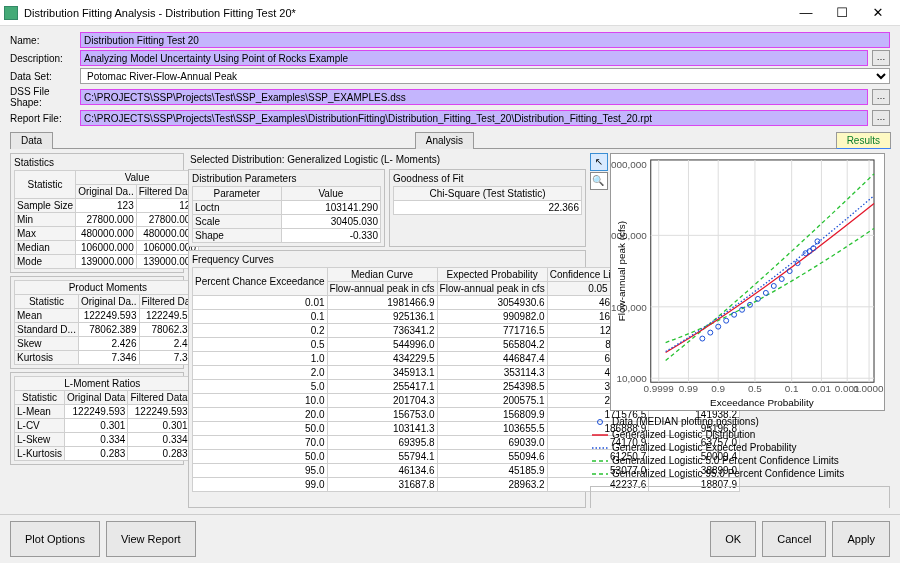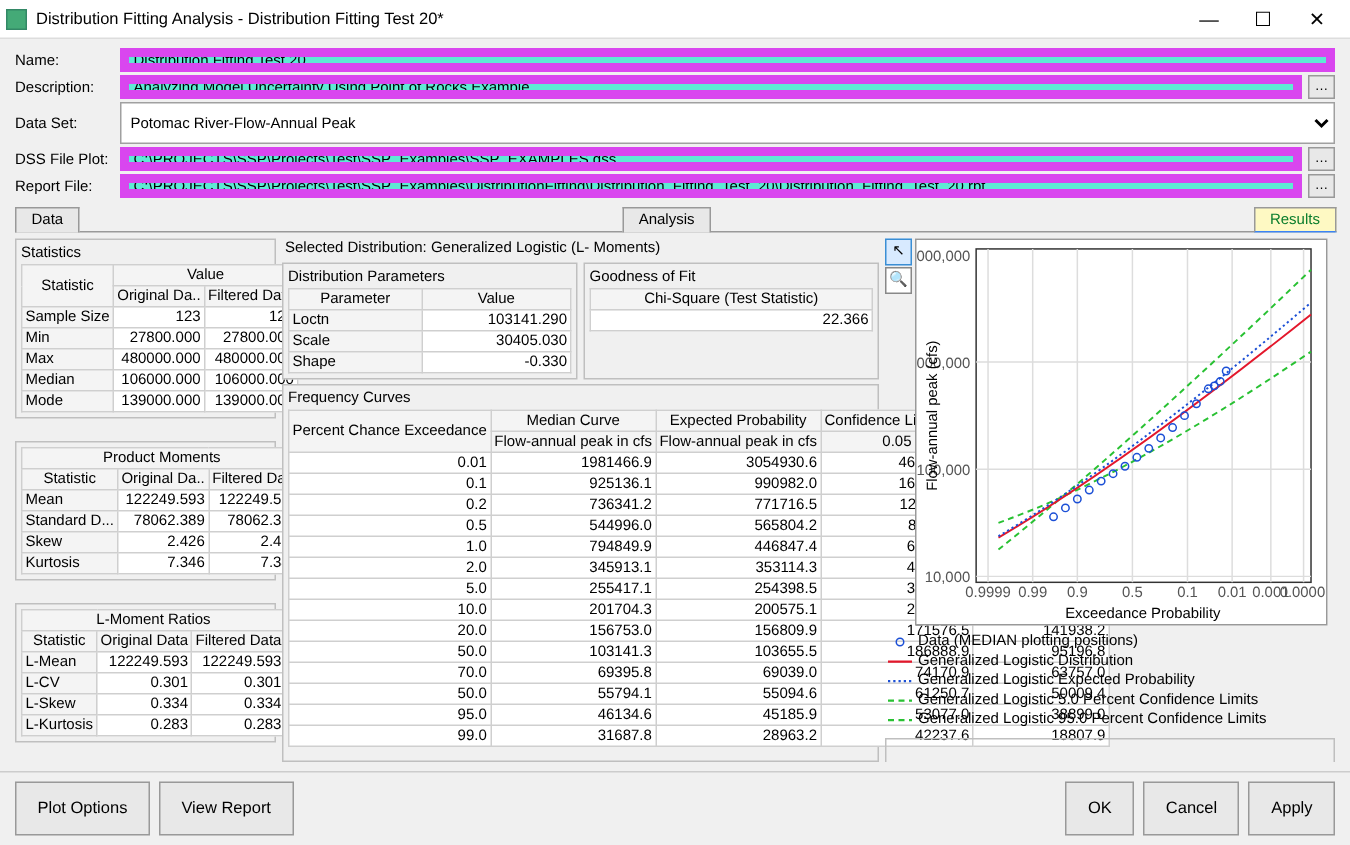--- a/index.html
+++ b/index.html
@@ -6,28 +6,28 @@
 body { background: #f0f0f0; width: 900px; height: 563px; overflow: hidden; display: flex; flex-direction: column; }
 .titlebar { background: #fff; height: 26px; display: flex; align-items: center; padding: 0 4px; border-bottom: 1px solid #ddd; }
 .titlebar .icon { width: 14px; height: 14px; background: #4a7; border: 1px solid #386; margin-right: 6px; }
 .titlebar .title { flex: 1; font-size: 11px; }
 .titlebar .ctrls { display: flex; gap: 0; }
 .titlebar .ctrls span { width: 36px; height: 22px; display: flex; align-items: center; justify-content: center; font-size: 13px; cursor: pointer; }
 .titlebar .ctrls .close { background: transparent; }
 .content { flex: 1; padding: 6px 10px; display: flex; flex-direction: column; gap: 2px; overflow: hidden; }
 .row { display: flex; align-items: center; gap: 4px; }
 .row label.fld { width: 66px; font-size: 10px; }
-.row input.txt { flex: 1; border: 6px solid #d946ef; background: #5eead4; padding: 1px 3px; font-size: 10px; height: 16px; }
+.row input.txt { flex: 1; border: 1px solid #d946ef; background: #c4b5fd; padding: 1px 3px; font-size: 10px; height: 16px; }
 .row .browse { width: 18px; height: 16px; border: 1px solid #999; background: #e8e8e8; font-size: 9px; text-align: center; line-height: 12px; }
-select.combo { flex: 1; border: 1px solid #a0a0a0; background: #fff; height: 28px; font-size: 10px; padding: 0 2px; }
+select.combo { flex: 1; border: 1px solid #a0a0a0; background: #fff; height: 16px; font-size: 10px; padding: 0 2px; }
 .tabs { display: flex; border-bottom: 1px solid #999; margin-top: 4px; justify-content: space-between; }
 .tab { padding: 2px 10px; border: 1px solid #999; border-bottom: none; background: #e8e8e8; margin-right: -1px; margin-bottom: -1px; font-size: 10px; cursor: pointer; }
 .tab.active { background: #fef9c3; color: #0a7d2c; border-bottom: 1px solid #3b82f6; }
 .tabbody { flex: 1; display: flex; gap: 4px; padding-top: 2px; overflow: hidden; }
-.stats-col { width: 174px; display: flex; flex-direction: column; gap: 15px; }
+.stats-col { width: 174px; display: flex; flex-direction: column; gap: 3px; }
 .grp { border: 1px solid #bfbfbf; padding: 3px; background: #f0f0f0; }
 .grp > .title { font-size: 10px; margin-bottom: 2px; }
 table.tbl { border-collapse: collapse; width: 100%; background: #fff; font-size: 9px; }
 table.tbl th, table.tbl td { border: 1px solid #cfcfcf; padding: 1px 2px; text-align: right; white-space: nowrap; }
 table.tbl th { background: #f4f4f4; text-align: center; font-weight: normal; }
 table.tbl td.l { text-align: left; background: #f4f4f4; }
 .mid-col { flex: 1; display: flex; flex-direction: column; gap: 3px; min-width: 0; }
 .toprow { display: flex; gap: 4px; }
 .toprow .grp { flex: 1; }
 .plot-col { width: 300px; display: flex; flex-direction: column; gap: 2px; }
@@ -68,21 +68,21 @@
   <div class="row">
     <label class="fld">Description:</label>
     <input class="txt" value="Analyzing Model Uncertainty Using Point of Rocks Example" style="">
     <span class="browse">…</span>
   </div>
   <div class="row">
     <label class="fld">Data Set:</label>
     <select class="combo"><option>Potomac River-Flow-Annual Peak</option></select>
   </div>
   <div class="row">
-    <label class="fld">DSS File Plot:</label>
+    <label class="fld">DSS File Shape:</label>
     <input class="txt" value="C:\PROJECTS\SSP\Projects\Test\SSP_Examples\SSP_EXAMPLES.dss" style="">
     <span class="browse">…</span>
   </div>
   <div class="row">
     <label class="fld">Report File:</label>
     <input class="txt" value="C:\PROJECTS\SSP\Projects\Test\SSP_Examples\DistributionFitting\Distribution_Fitting_Test_20\Distribution_Fitting_Test_20.rpt" style="">
     <span class="browse">…</span>
   </div>
 
   <div class="tabs">
@@ -293,21 +293,21 @@
               </tr>
               <tr>
                 <td>0.5</td>
                 <td>544996.0</td>
                 <td>565804.2</td>
                 <td>811083.9</td>
                 <td>374427.5</td>
               </tr>
               <tr>
                 <td>1.0</td>
-                <td>794849.9</td>
+                <td>434229.5</td>
                 <td>446847.4</td>
                 <td>601530.8</td>
                 <td>317995.2</td>
               </tr>
               <tr>
                 <td>2.0</td>
                 <td>345913.1</td>
                 <td>353114.3</td>
                 <td>447242.7</td>
                 <td>268959.8</td>

